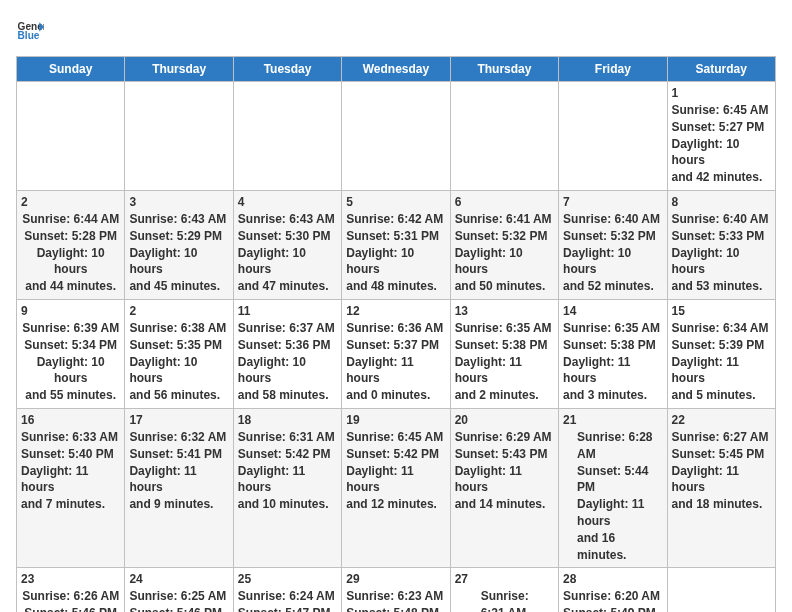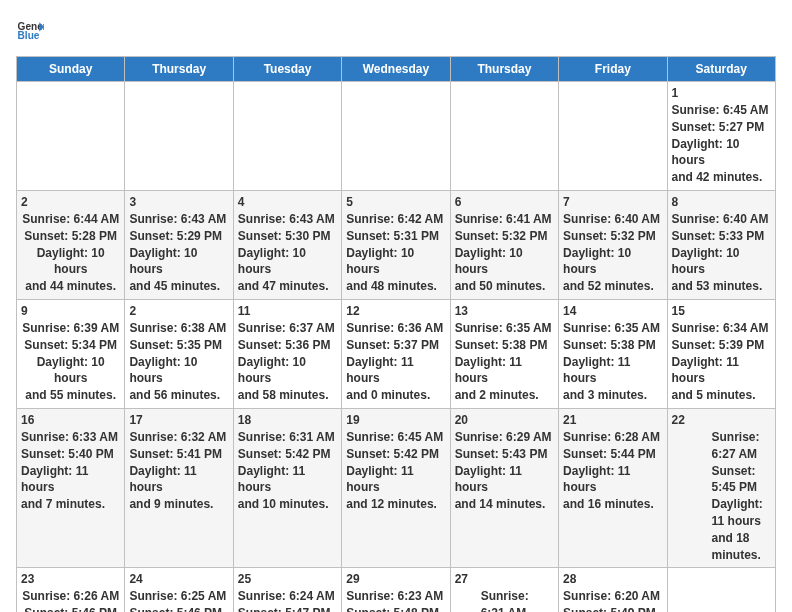--- a/index.html
+++ b/index.html
@@ -261,28 +261,28 @@
         </td>
         <td>
           <span class="day-number">20</span>
           <div class="cell-info" style="white-space: pre-line;">Sunrise: 6:29 AM
 Sunset: 5:43 PM
 Daylight: 11 hours
 and 14 minutes.</div>
         </td>
         <td>
           <span class="day-number">21</span>
-          <div class="cell-info" style="white-space: pre-line;">Sunrise: 6:28 AM
+          <div class="cell-info" style="white-space: pre-line; margin-left: 14px;">Sunrise: 6:28 AM
 Sunset: 5:44 PM
 Daylight: 11 hours
 and 16 minutes.</div>
         </td>
         <td>
           <span class="day-number">22</span>
-          <div class="cell-info" style="white-space: pre-line; margin-left: 40px;">Sunrise: 6:27 AM
+          <div class="cell-info" style="white-space: pre-line;">Sunrise: 6:27 AM
 Sunset: 5:45 PM
 Daylight: 11 hours
 and 18 minutes.</div>
         </td>
       </tr>
       <tr>
         <td>
           <span class="day-number">23</span>
           <div class="cell-info" style="white-space: pre-line; text-align: center;">Sunrise: 6:26 AM
 Sunset: 5:46 PM

